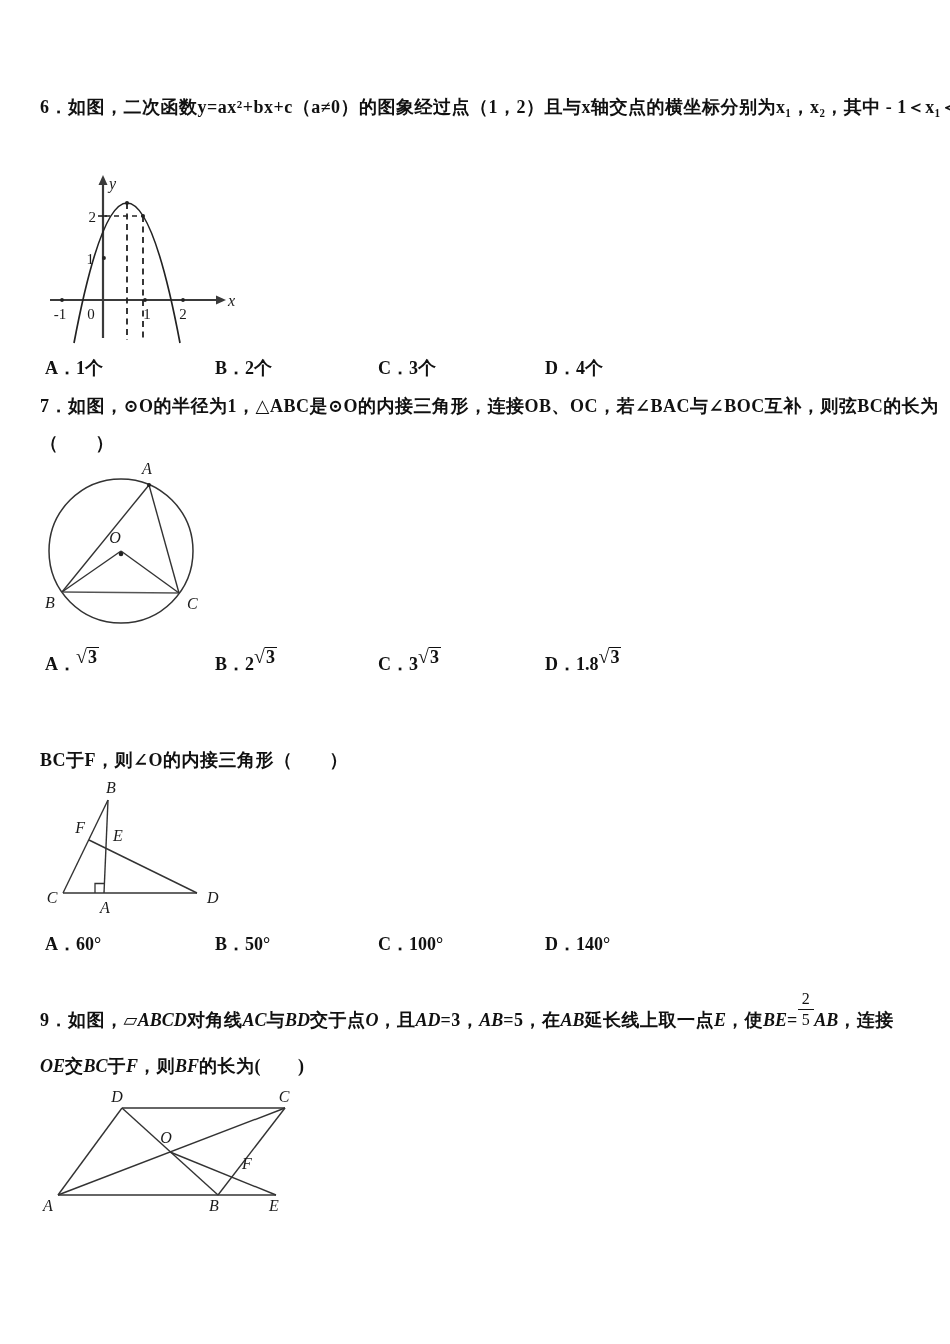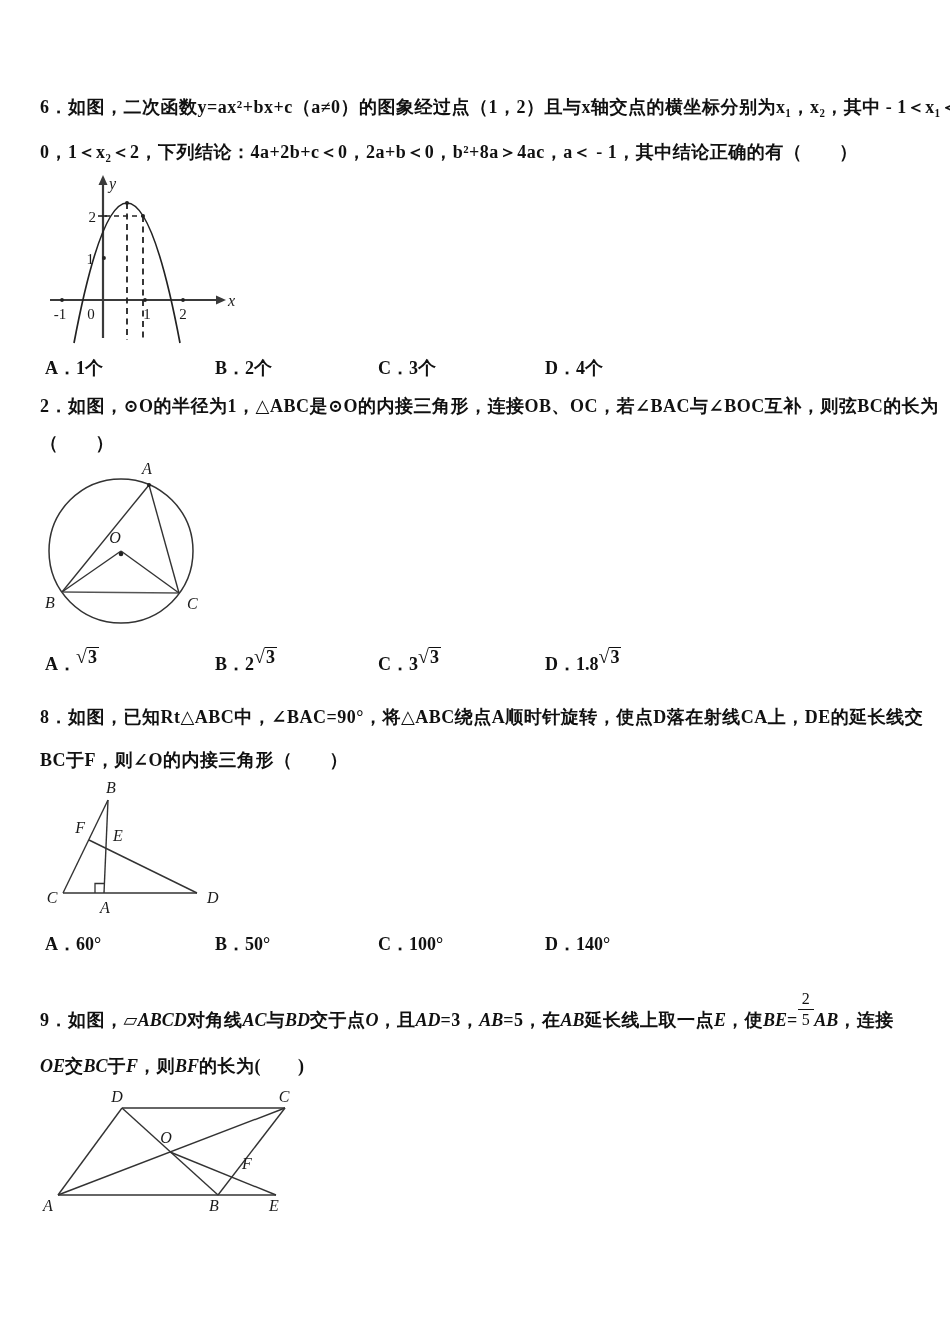--- a/index.html
+++ b/index.html
@@ -23,21 +23,20 @@
         position:relative;top:-12px;line-height:1.15;font-size:16px;font-weight:400;}
   .frac .num{border-bottom:1.5px solid #111;padding:0 4px 1px 4px;}
   .frac .den{padding-top:1px;}
 </style>
 </head>
 <body>
 
 <div class="page">
 
   <div class="line" style="top:94px">6．如图，二次函数y=ax²+bx+c（a≠0）的图象经过点（1，2）且与x轴交点的横坐标分别为x₁，x₂，其中 - 1＜x₁＜</div>
-  <div class="line" style="top:139px">0，1＜x₂＜2，下列结论：4a+2b+c＜0，2a+b＜0，b²+8a＞4ac，a＜ - 1，其中结论正确的有（　　）</div>
 
   <div class="fig" style="left:45px;top:172px">
     <svg width="195" height="175" viewBox="0 0 195 175">
 
       <line x1="5" y1="128" x2="173" y2="128" stroke="#3a3a3a" stroke-width="2.2"></line>
       <polygon points="171,123.5 181,128 171,132.5" fill="#3a3a3a"></polygon>
       <line x1="58" y1="166" x2="58" y2="11" stroke="#3a3a3a" stroke-width="2.2"></line>
       <polygon points="53.5,13 58,3 62.5,13" fill="#3a3a3a"></polygon>
 
       <path d="M 29 171 Q 82 -109 135 171" fill="none" stroke="#222" stroke-width="1.7"></path>
@@ -65,21 +64,21 @@
     </svg>
   </div>
 
   <div class="opt-row" style="top:356px">
     <span class="opt o1">A．1个</span>
     <span class="opt o2">B．2个</span>
     <span class="opt o3">C．3个</span>
     <span class="opt o4">D．4个</span>
   </div>
 
-  <div class="line" style="top:393px">2．如图，⊙O的半径为1，△ABC是⊙O的内接三角形，连接OB、OC，若∠BAC与∠BOC互补，则弦BC的长为</div>
+  <div class="line" style="top:393px">7．如图，⊙O的半径为1，△ABC是⊙O的内接三角形，连接OB、OC，若∠BAC与∠BOC互补，则弦BC的长为</div>
   <div class="line" style="top:430px">（　　）</div>
 
   <div class="fig" style="left:25px;top:458px">
     <svg width="220" height="175" viewBox="0 0 220 175">
       <circle cx="96" cy="93" r="72" fill="none" stroke="#333" stroke-width="1.5"></circle>
       <line x1="124" y1="27" x2="37" y2="134" stroke="#333" stroke-width="1.4"></line>
       <line x1="124" y1="27" x2="154" y2="135" stroke="#333" stroke-width="1.4"></line>
       <line x1="37" y1="134" x2="154" y2="135" stroke="#555" stroke-width="1.4"></line>
       <line x1="96" y1="93" x2="37" y2="134" stroke="#333" stroke-width="1.4"></line>
       <line x1="96" y1="93" x2="154" y2="135" stroke="#333" stroke-width="1.4"></line>
@@ -92,21 +91,20 @@
     </svg>
   </div>
 
   <div class="opt-row" style="top:652px">
     <span class="opt o1"><span>A．</span><span></span><span class="rad"><span class="rad-sign">√</span><span class="rad-val">3</span></span></span>
     <span class="opt o2"><span>B．</span><span>2</span><span class="rad"><span class="rad-sign">√</span><span class="rad-val">3</span></span></span>
     <span class="opt o3"><span>C．</span><span>3</span><span class="rad"><span class="rad-sign">√</span><span class="rad-val">3</span></span></span>
     <span class="opt o4"><span>D．</span><span>1.8</span><span class="rad"><span class="rad-sign">√</span><span class="rad-val">3</span></span></span>
   </div>
 
-  <div class="line" style="top:704px">8．如图，已知Rt△ABC中，∠BAC=90°，将△ABC绕点A顺时针旋转，使点D落在射线CA上，DE的延长线交</div>
   <div class="line" style="top:747px">BC于F，则∠O的内接三角形（　　）</div>
 
   <div class="fig" style="left:35px;top:775px">
     <svg width="215" height="145" viewBox="0 0 215 145">
       <line x1="28" y1="118" x2="73" y2="25" stroke="#333" stroke-width="1.4"></line>
       <line x1="28" y1="118" x2="162" y2="118" stroke="#333" stroke-width="1.4"></line>
       <line x1="73" y1="25" x2="69" y2="118" stroke="#333" stroke-width="1.4"></line>
       <line x1="162" y1="118" x2="54" y2="65" stroke="#333" stroke-width="1.4"></line>
       <path d="M 60 118 V 108.5 H 69.5" fill="none" stroke="#333" stroke-width="1.3"></path>
       <text x="76" y="18" text-anchor="middle">B</text>

